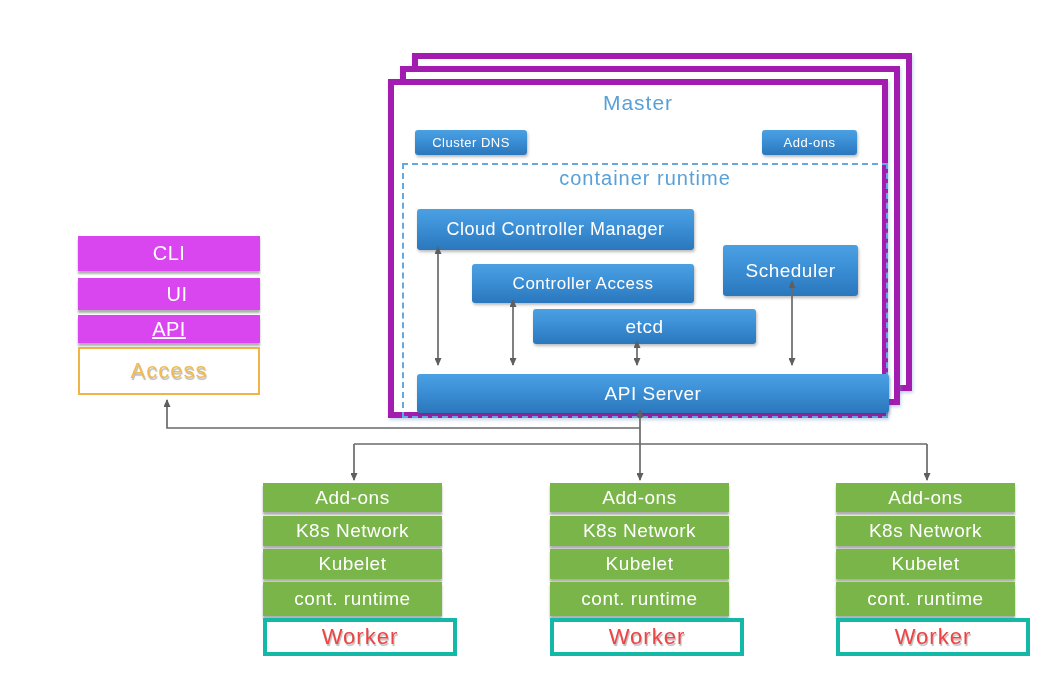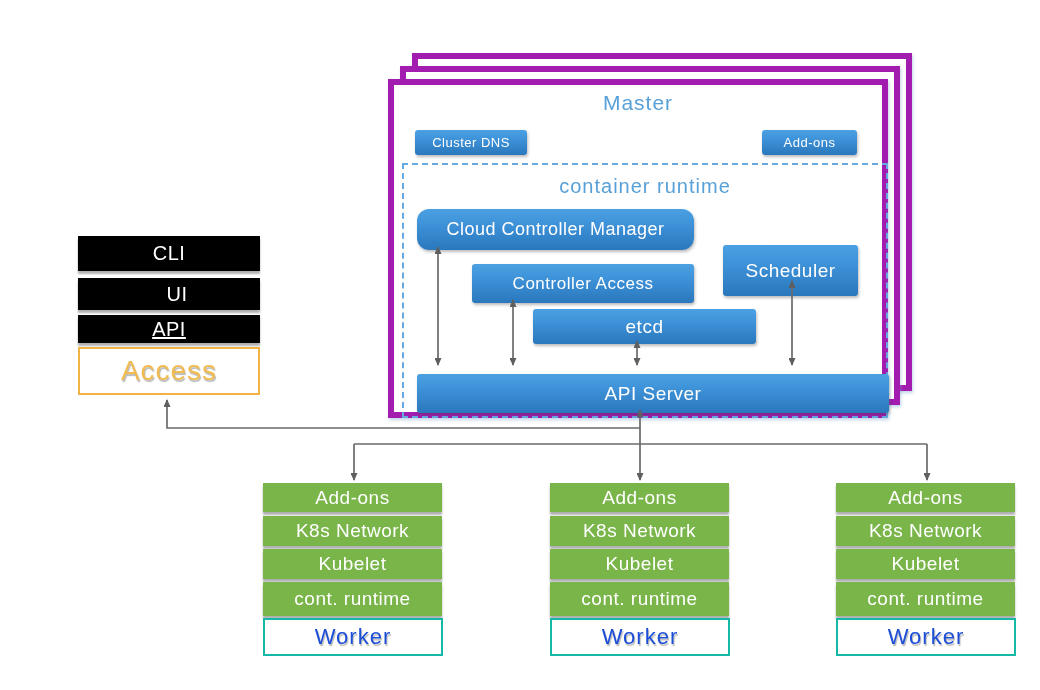--- a/index.html
+++ b/index.html
@@ -50,56 +50,56 @@
 
   
   .runtime {
     position: absolute;
     left: 8px; top: 78px;
     width: 486px; height: 255px;
     border: 2px dashed #66a9e0;
   }
   .rtitle {
     position: absolute;
-    left: 0; top: 10px; width: 100%;
+    left: 0; top: 2px; width: 100%;
     text-align: center;
     color: #58a0d8;
     font-size: 20px;
     letter-spacing: 1px;
   }
   .comp { position: absolute; }
-  .comp-ccm   { left: 13px;  top: 44px;  width: 277px; height: 41px; font-size: 18px; border-radius: 12px; }
+  .comp-ccm   { left: 13px;  top: 44px;  width: 277px; height: 41px; font-size: 18px; }
   .comp-cm    { left: 68px;  top: 99px;  width: 222px; height: 39px; font-size: 17px; }
   .comp-sched { left: 319px; top: 80px;  width: 135px; height: 51px; font-size: 19px; }
   .comp-etcd  { left: 129px; top: 144px; width: 223px; height: 35px; font-size: 19px; }
   .comp-api   { left: 13px;  top: 209px; width: 472px; height: 39px; font-size: 19px; }
 
   
   .access-stack { position: absolute; left: 78px; top: 236px; width: 182px; height: 160px; }
   .orow {
     position: absolute;
     left: 0; width: 182px;
-    background: #000000;
+    background: #d946ef;
     color: #ffffff;
     display: flex; align-items: center; justify-content: center;
     font-size: 20px;
     letter-spacing: 0.5px;
     box-shadow: 0 3px 2px rgba(110,110,110,0.55);
   }
   .orow.r0 { top: 0;     height: 35px; }
   .orow.r1 { top: 42px;  height: 32px; padding-left: 16px; }
   .orow.r2 { top: 79px;  height: 28px; text-decoration: underline; }
   .obase {
     position: absolute;
     left: 0; top: 111px; width: 182px; height: 48px;
     background: #ffffff;
     border: 2px solid #f0b446;
     color: #f2bb4f;
     display: flex; align-items: center; justify-content: center;
-    font-size: 28px;
+    font-size: 22px;
     letter-spacing: 1px;
     text-shadow: 1px 2px 1px rgba(140,140,140,0.6);
   }
 
   
   .worker-stack { position: absolute; top: 483px; width: 179px; height: 173px; }
   .worker-stack.w0 { left: 263px; }
   .worker-stack.w1 { left: 550px; }
   .worker-stack.w2 { left: 836px; }
   .grow {
@@ -111,24 +111,24 @@
     font-size: 19px;
     letter-spacing: 0.5px;
     box-shadow: 0 3px 2px rgba(110,110,110,0.55);
   }
   .grow.r0 { top: 0;    height: 29px; }
   .grow.r1 { top: 33px; height: 30px; }
   .grow.r2 { top: 66px; height: 30px; }
   .grow.r3 { top: 99px; height: 34px; }
   .gbase {
     position: absolute;
-    left: 0; top: 135px; width: 180px; height: 38px;
-    background: #ffffff;
-    border: 2px solid #14b8a6;
-    color: #1d4ed8;
+    left: 0; top: 135px; width: 194px; height: 38px;
+    background: #ffffff;
+    border: 4px solid #14b8a6;
+    color: #ef4444;
     display: flex; align-items: center; justify-content: center;
     font-size: 22px;
     letter-spacing: 1px;
     text-shadow: 1px 2px 1px rgba(140,140,140,0.6);
   }
 
   
   .overlay {
     position: absolute;
     left: 0; top: 0;

